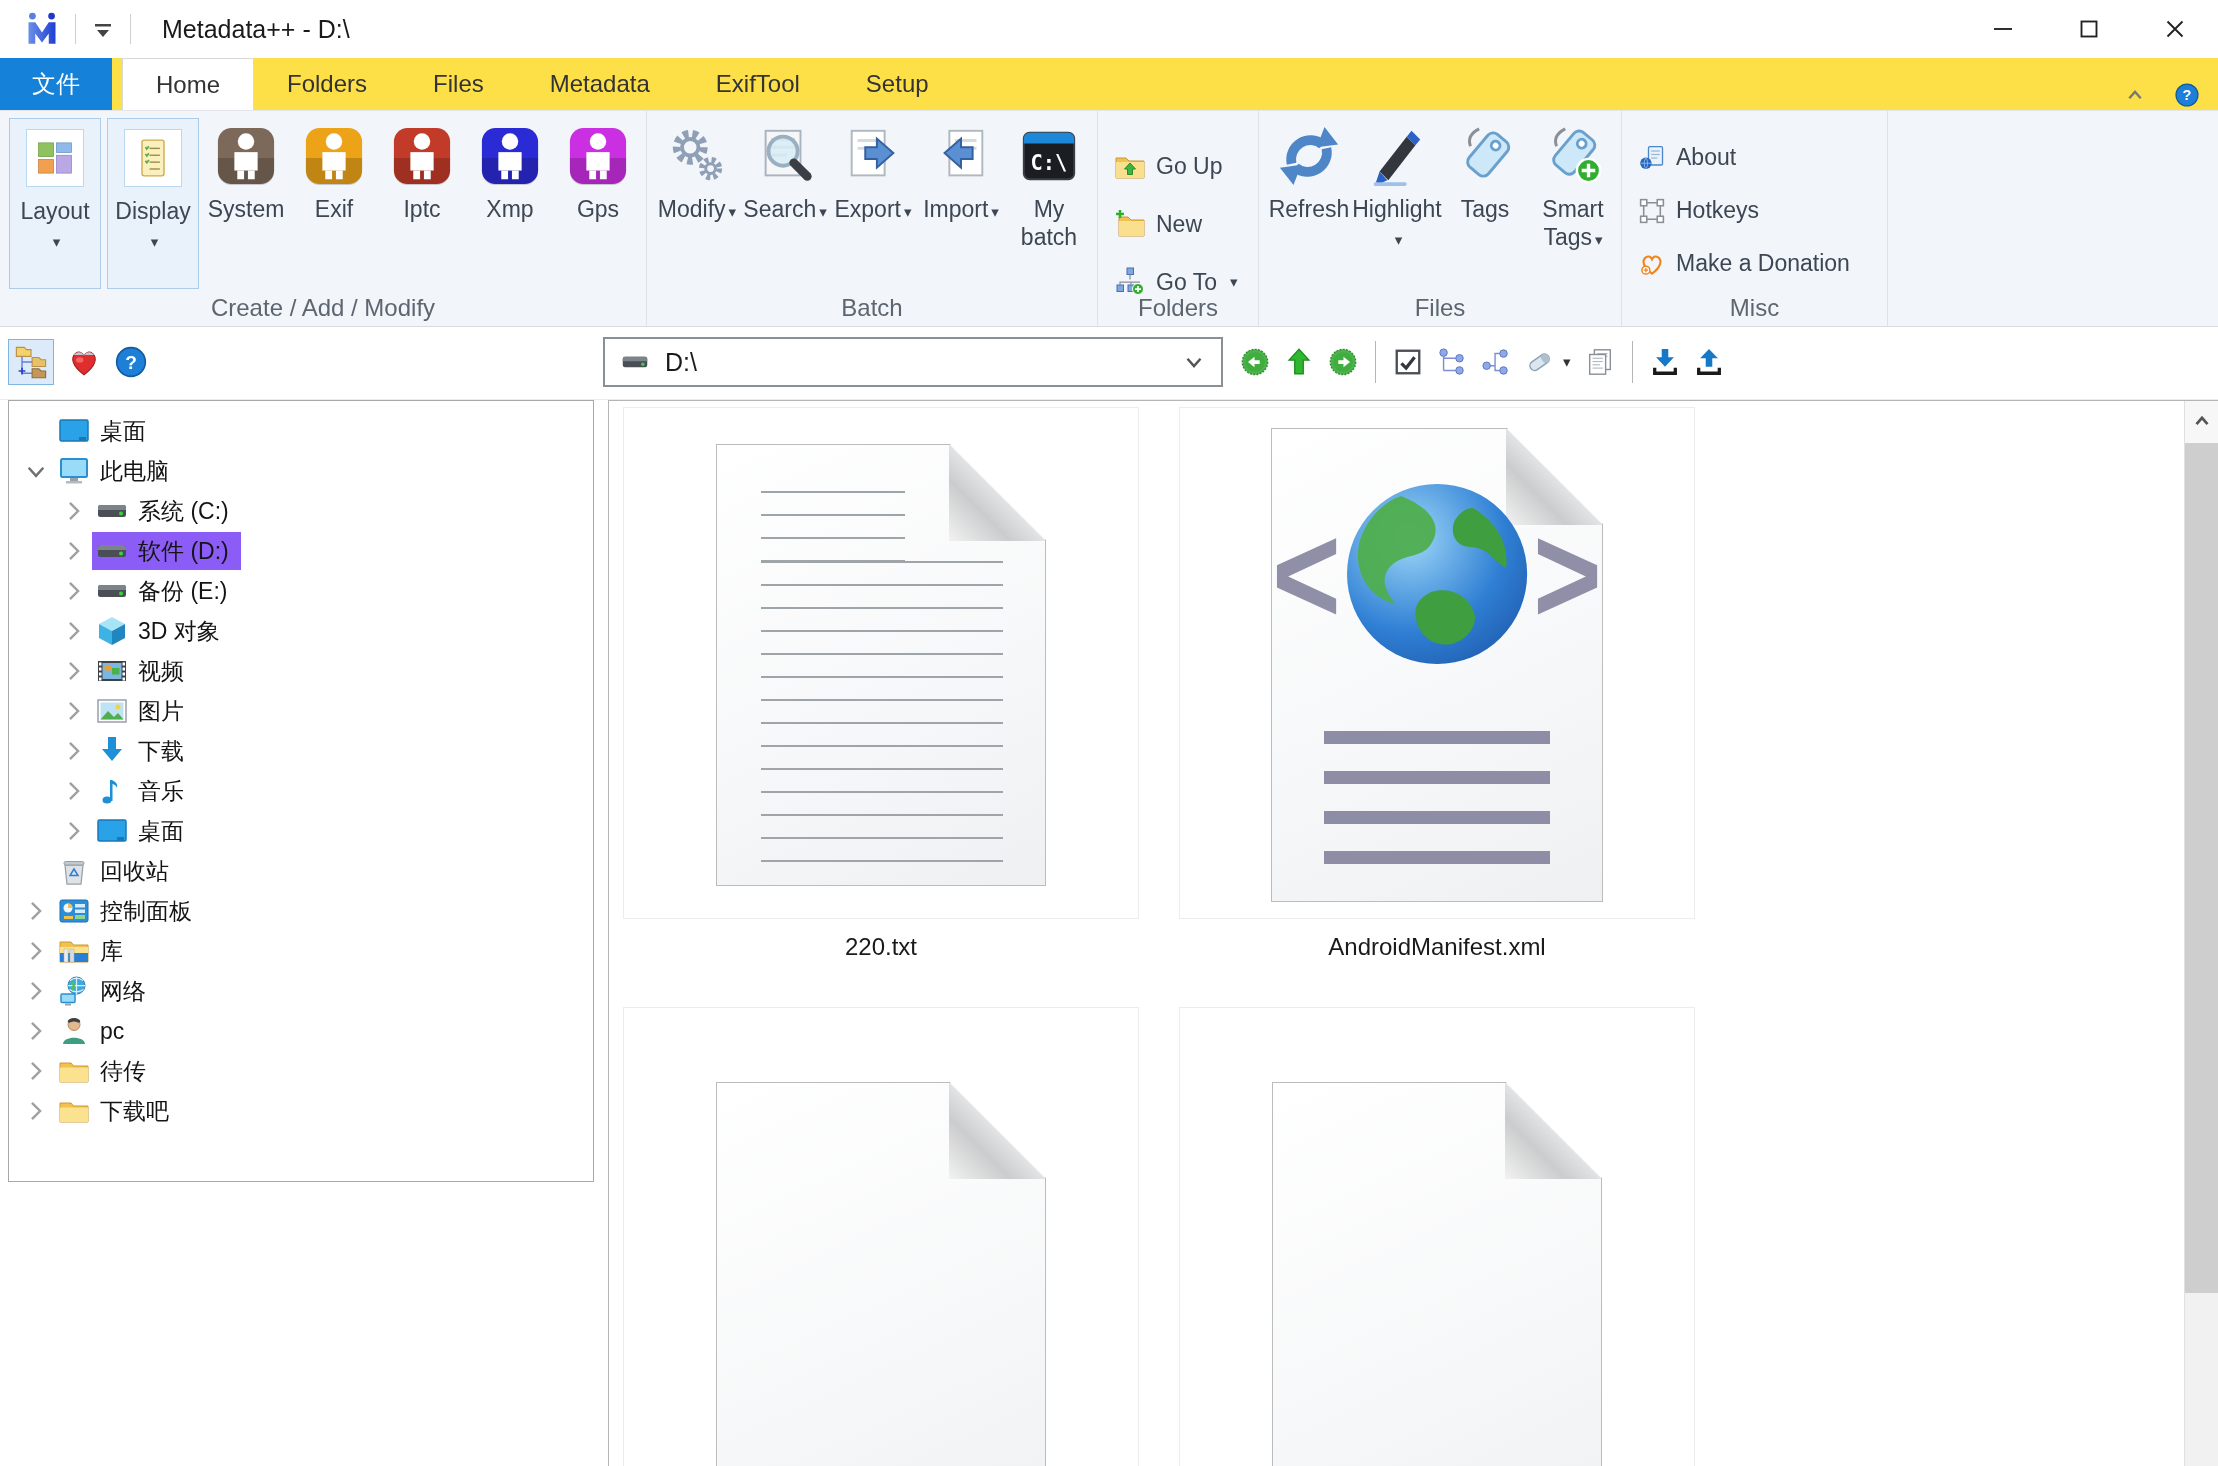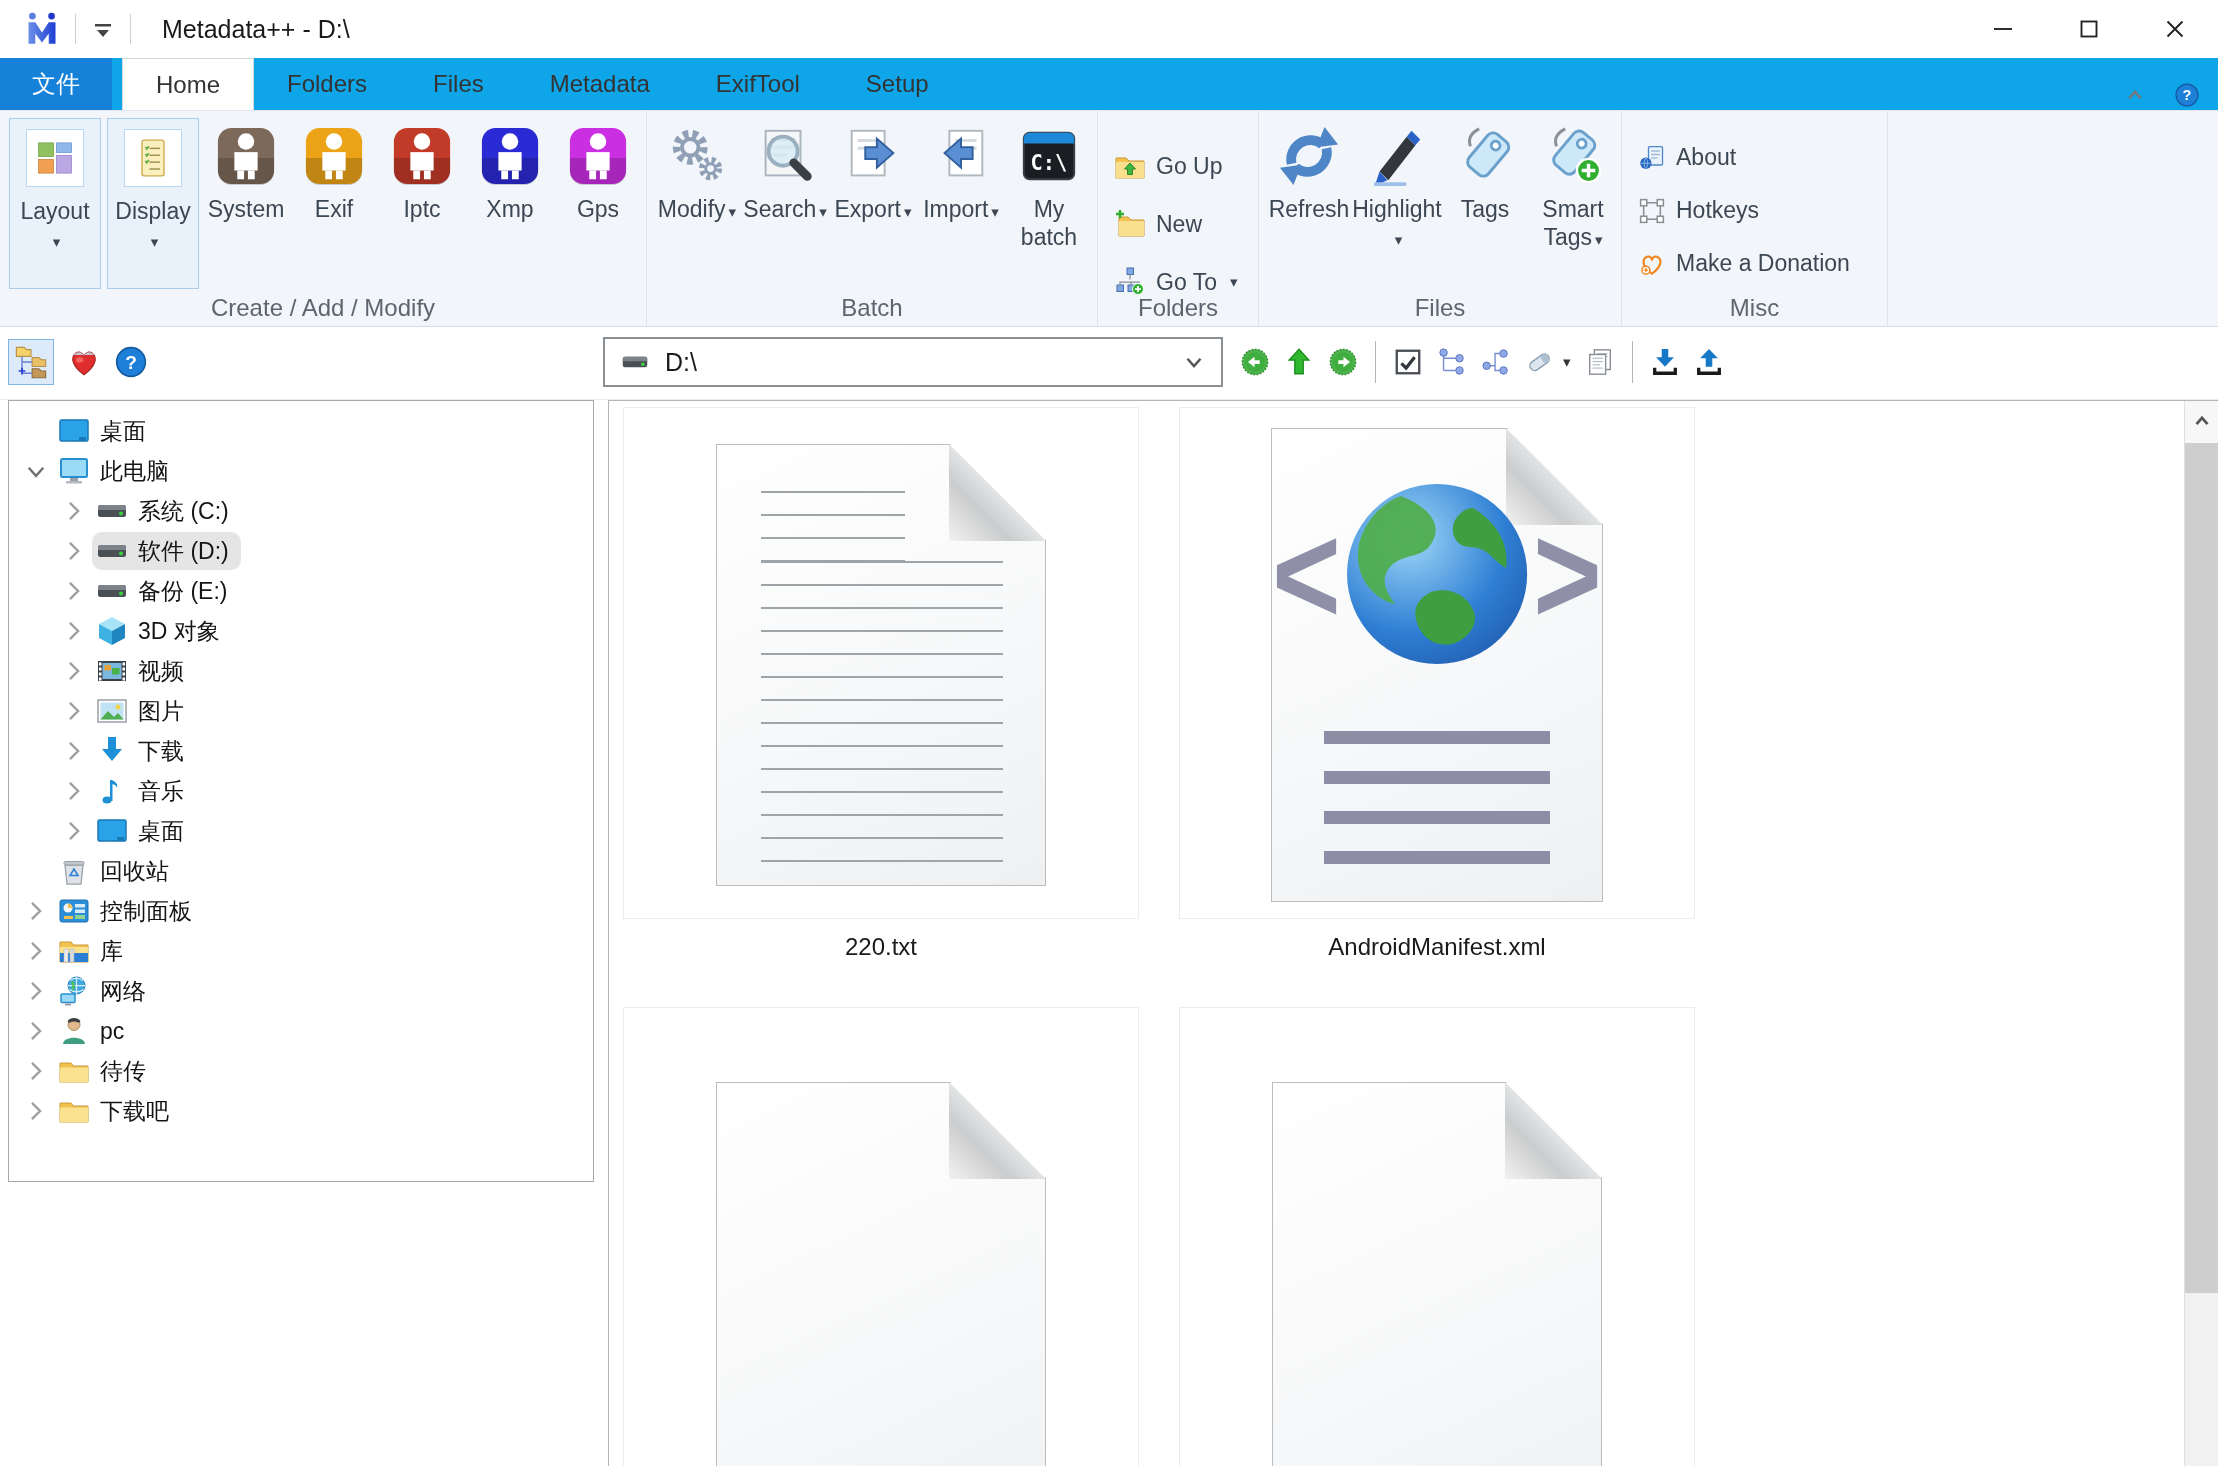--- a/index.html
+++ b/index.html
@@ -11,21 +11,21 @@
   #titlebar{position:absolute;left:0;top:0;width:100%;height:58px;background:#fff;display:flex;align-items:center;}
   .tb-logo{width:36px;height:36px;margin-left:24px;}
   .tb-sep{width:1px;height:30px;background:#cfcfcf;margin:0 15px;}
   .tb-caret{width:24px;height:24px;}
   .tb-title{font-size:25px;color:#1a1a1a;margin-left:16px;}
   #wincontrols{position:absolute;right:0;top:0;height:58px;display:flex;}
   .wbtn{width:86px;height:58px;display:flex;align-items:center;justify-content:center;}
   .wbtn svg{width:24px;height:24px;}
 
   
-  #tabrow{position:absolute;top:58px;left:0;height:52px;width:100%;background:#0ea5e9;display:flex;align-items:stretch;}
+  #tabrow{position:absolute;top:58px;left:0;height:52px;width:100%;background:#fde047;display:flex;align-items:stretch;}
   .tab-file{width:112px;background:#1581d8;color:#fff;display:flex;align-items:center;justify-content:center;font-size:24px;}
   .tab{padding:0 33px;display:flex;align-items:center;font-size:24px;color:#333;}
   .tab.active{background:#fff;border:1px solid #d8d8d8;border-bottom:none;margin-left:10px;position:relative;z-index:3;}
   #ribbon-mini{position:absolute;right:18px;top:82px;display:flex;gap:26px;align-items:center;z-index:5;}
   #ribbon-mini .mico{width:26px;height:26px;}
 
   
   #ribbon{position:absolute;top:110px;left:0;width:100%;height:217px;background:#f2f5f9;border-top:1px solid #e2e5e9;border-bottom:1px solid #d8dce1;display:flex;}
   .rgroup{position:relative;height:100%;border-right:1px solid #dfe3e8;padding:4px 4px 30px 6px;display:flex;align-items:flex-start;}
   .rgroup-label{position:absolute;bottom:4px;left:0;right:0;text-align:center;font-size:24px;color:#5d6670;}
@@ -58,21 +58,21 @@
   .tricon{width:30px;height:30px;}
   .trsep{width:1px;height:42px;background:#b5b5b5;margin:0 3px;}
   .trcaret{font-size:15px;color:#333;margin-left:-6px;}
 
   
   #treepanel{position:absolute;left:8px;top:400px;width:586px;height:782px;border:1px solid #a8a8a8;background:#fff;padding-top:10px;overflow:hidden;}
   .trow{height:40px;display:flex;align-items:center;font-size:23px;color:#141414;}
   .texp{width:26px;height:26px;flex:0 0 26px;margin-left:14px;}
   .trow.lvl1 .texp{margin-left:52px;}
   .thl{display:flex;align-items:center;gap:10px;padding:3px 12px 3px 4px;margin-left:5px;}
-  .thl.sel{background:#e5e5e5;border-radius:10px;}
+  .thl.sel{background:#8b5cf6;}
   .ticon{width:32px;height:32px;flex:0 0 32px;}
 
   
   #contentpanel{position:absolute;left:608px;top:400px;width:1610px;height:1066px;border-top:1px solid #b5b5b5;border-left:1px solid #b5b5b5;background:#fff;overflow:hidden;}
   .fitem{position:absolute;width:516px;}
   .fthumb{height:512px;background:#fff;border:1px solid #ececec;overflow:hidden;display:flex;justify-content:center;}
   .fname{margin-top:14px;text-align:center;font-size:24px;color:#1a1a1a;}
   .page{position:relative;border:1px solid #bcbcbc;background:linear-gradient(155deg,#ffffff 0%,#f7f8f9 55%,#eef0f1 100%);clip-path:polygon(0 0,calc(100% - 96px) 0,100% 96px,100% 100%,0 100%);}
   .page .fold{position:absolute;top:0;right:0;width:96px;height:96px;background:linear-gradient(to left bottom,rgba(0,0,0,0) 49%,#e2e3e4 50%,#cbcccd 68%,#f2f2f2 100%);}
   .page.txt{width:330px;height:442px;margin-top:36px;}

